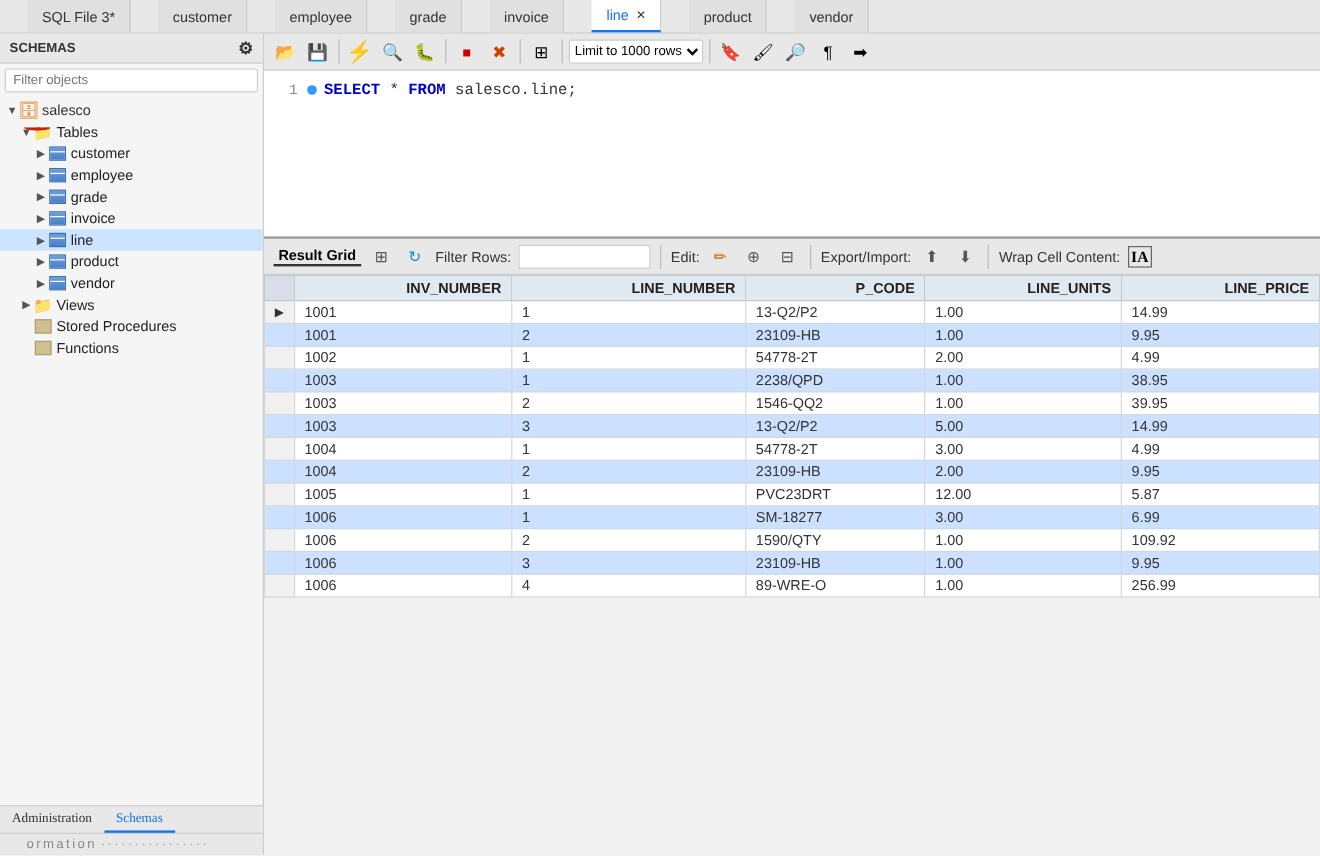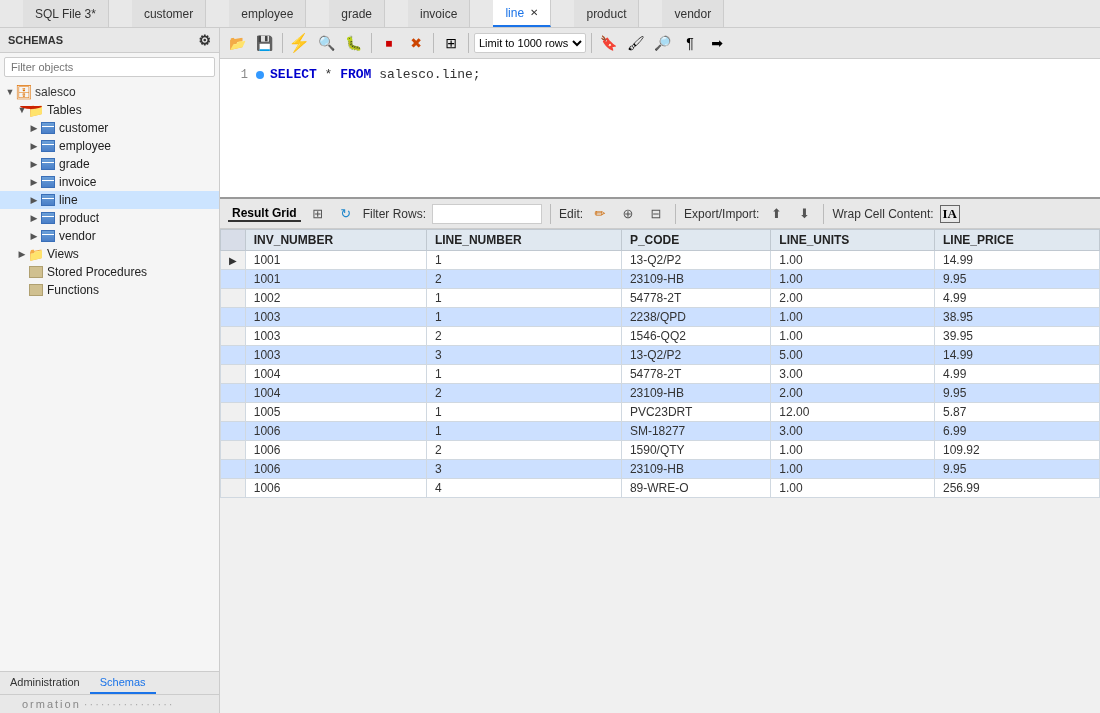--- a/index.html
+++ b/index.html
@@ -145,20 +145,21 @@
     }
     .sidebar-tabs {
       display: flex;
       border-bottom: 1px solid #ccc;
     }
     .sidebar-tab {
       padding: 4px 10px;
       font-size: 11px;
       cursor: pointer;
       color: #333;
+      font-family: Liberation Serif, serif;
     }
     .sidebar-tab.active {
       color: #1a73e8;
       border-bottom: 2px solid #1a73e8;
     }
     .sidebar-info {
       padding: 3px 8px;
       font-size: 11px;
       color: #666;
       background: #e8e8e8;
@@ -307,21 +308,21 @@
     }
     .data-table {
       border-collapse: collapse;
       width: 100%;
       font-size: 12px;
     }
     .data-table th {
       background: #e0e8f0;
       border: 1px solid #c0c8d0;
       padding: 3px 8px;
-      text-align: left;
+      text-align: right;
       font-weight: bold;
       color: #222;
       position: sticky;
       top: 0;
       z-index: 1;
       white-space: nowrap;
     }
     .data-table td {
       border: 1px solid #d0d8e0;
       padding: 2px 8px;

